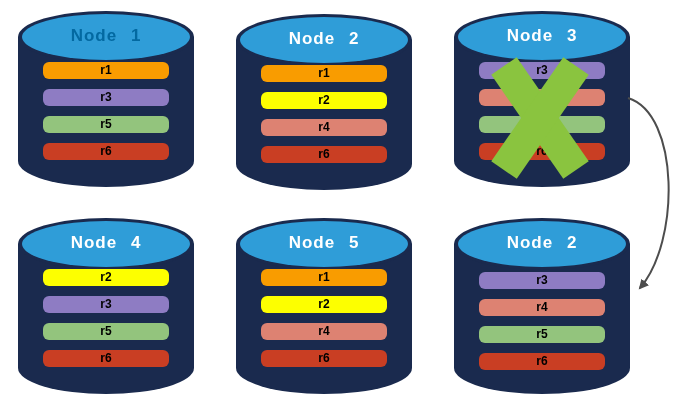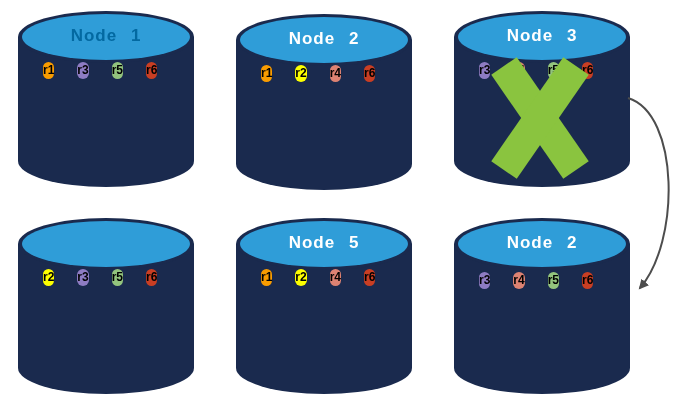--- a/index.html
+++ b/index.html
@@ -8,21 +8,21 @@
     font-family:"Liberation Sans","DejaVu Sans",sans-serif;
   }
   .node{position:absolute;width:192px;height:190px;}
   .cyl{position:absolute;left:0;top:0;width:192px;height:190px;display:block;}
   .title{
     position:absolute;top:21px;left:0;width:192px;text-align:center;
     font-weight:bold;font-size:17px;letter-spacing:1px;word-spacing:8px;
   }
   .bars{
     position:absolute;left:33px;top:57px;width:126px;
-    display:flex;flex-direction:row;gap:23px;
+    display:flex;flex-direction:column;gap:10px;
   }
   .bar{
     height:17px;border-radius:6px;display:flex;align-items:center;justify-content:center;
     font-weight:bold;font-size:12px;line-height:17px;
   }
   .overlay{position:absolute;pointer-events:none;}
   .xmark line{stroke-linecap:butt;}
   .arrow path{fill:none;}
 </style>
 </head>
@@ -98,20 +98,21 @@
         </div>
     </div>
   </div>
 
   <div class="node" style="left:10px;top:212px;">
     <svg class="cyl" viewBox="0 0 192 190">
       <path d="M8,32 L8,156 A88,26 0 0 0 184,156 L184,32 Z" style="fill: rgb(26, 42, 78);"></path>
       <ellipse cx="96" cy="32" rx="88" ry="26" style="fill: rgb(26, 42, 78);"></ellipse>
       <ellipse cx="96" cy="32" rx="84" ry="23" style="fill: rgb(47, 157, 216);"></ellipse>
     </svg>
+    <div class="title" style="color: rgb(255, 255, 255);">Node 4</div>
     <div class="bars">
       <div class="bar" style="background: rgb(253, 255, 0); color: rgb(0, 0, 0);">
         <span>r2</span>
         </div>
       <div class="bar" style="background: rgb(142, 124, 195); color: rgb(0, 0, 0);">
         <span>r3</span>
         </div>
       <div class="bar" style="background: rgb(147, 196, 125); color: rgb(0, 0, 0);">
         <span>r5</span>
         </div>

